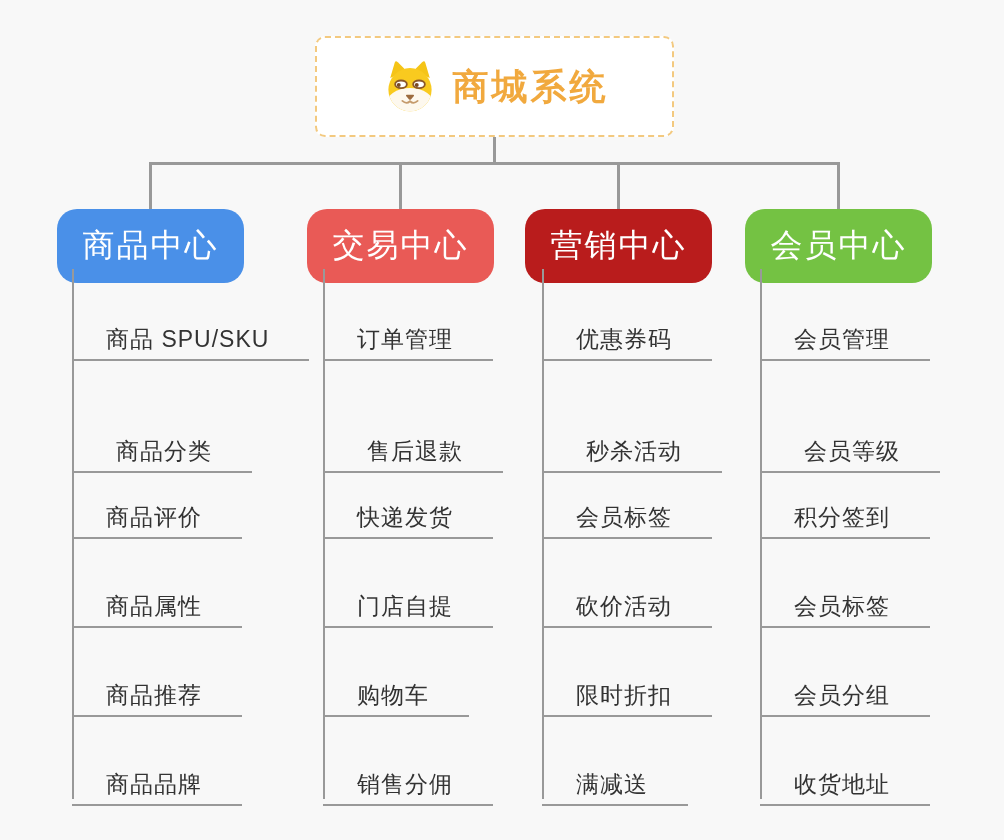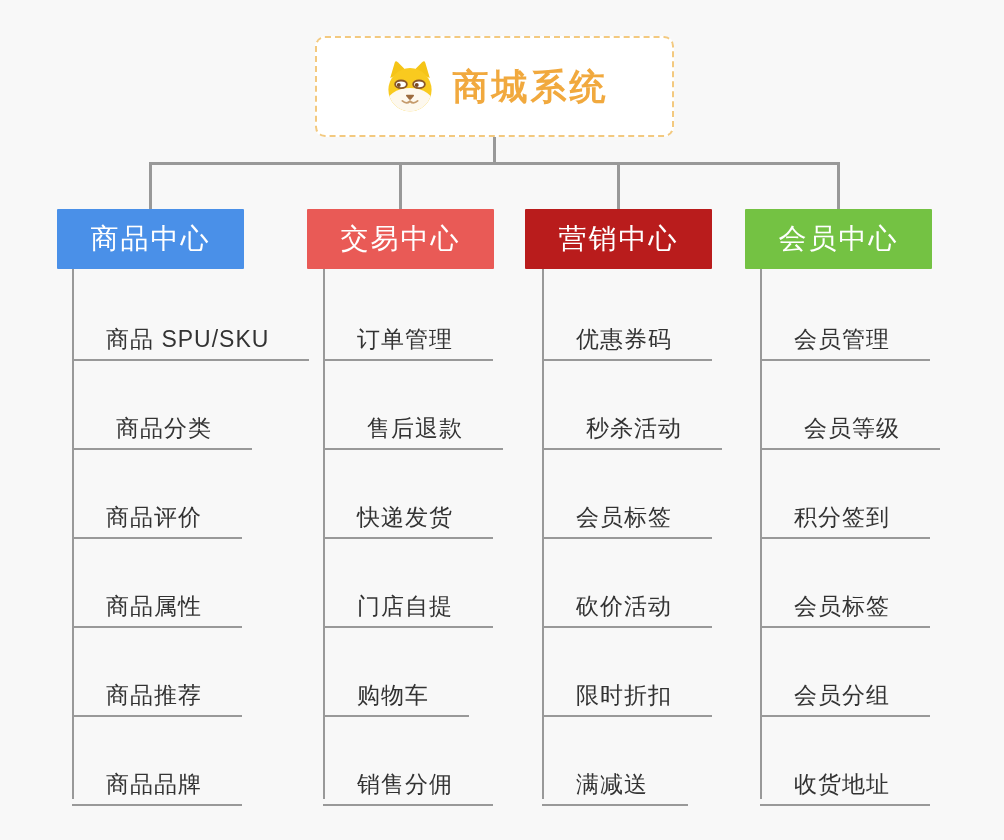--- a/index.html
+++ b/index.html
@@ -16,39 +16,39 @@
 
   
   .line{position:absolute;background:#999999;}
   .stem{left:493px;top:137px;width:3px;height:27px;}
   .hbar{left:149px;top:162px;width:691px;height:3px;}
   .drop{top:162px;width:3px;height:47px;}
   .drop0{left:149px;} .drop1{left:399px;} .drop2{left:617px;} .drop3{left:837px;}
 
   
   .branch-box{
-    position:absolute;top:209px;width:187px;height:60px;border-radius:1px;
+    position:absolute;top:209px;width:187px;height:74px;border-radius:20px;
     display:flex;align-items:center;justify-content:center;
-    color:#ffffff;font-size:28px;letter-spacing:2px;font-weight:500;
+    color:#ffffff;font-size:32px;letter-spacing:2px;font-weight:500;
   }
   .bx0{left:57px;} .bx1{left:307px;} .bx2{left:525px;} .bx3{left:745px;}
 
   
   .spine{position:absolute;top:269px;width:2px;height:530px;background:#999999;}
   .sp0{left:72px;} .sp1{left:323px;} .sp2{left:542px;} .sp3{left:760px;}
 
   
   .leaf{
     position:absolute;height:46px;display:flex;align-items:flex-end;
     border-bottom:2px solid #999999;box-sizing:content-box;
     padding:0 40px 7px 34px;white-space:nowrap;
     font-size:23px;color:#333333;letter-spacing:1px;line-height:1.1;
   }
   .col0{left:72px;} .col1{left:323px;} .col2{left:542px;} .col3{left:760px;}
-  .row0{top:306px;} .row1{top:395px;padding-left:44px;} .row2{top:484px;text-align:center;}
+  .row0{top:306px;} .row1{top:418px;padding-left:44px;} .row2{top:484px;text-align:center;}
   .row3{top:573px;} .row4{top:662px;} .row5{top:751px;}
 </style>
 </head>
 <body>
 
 <div class="canvas">
 
   <div class="root-node" style="border-color: rgb(243, 201, 127);">
     <span class="dog-icon">
       <svg width="58" height="54" viewBox="0 0 64 60" aria-hidden="true">

